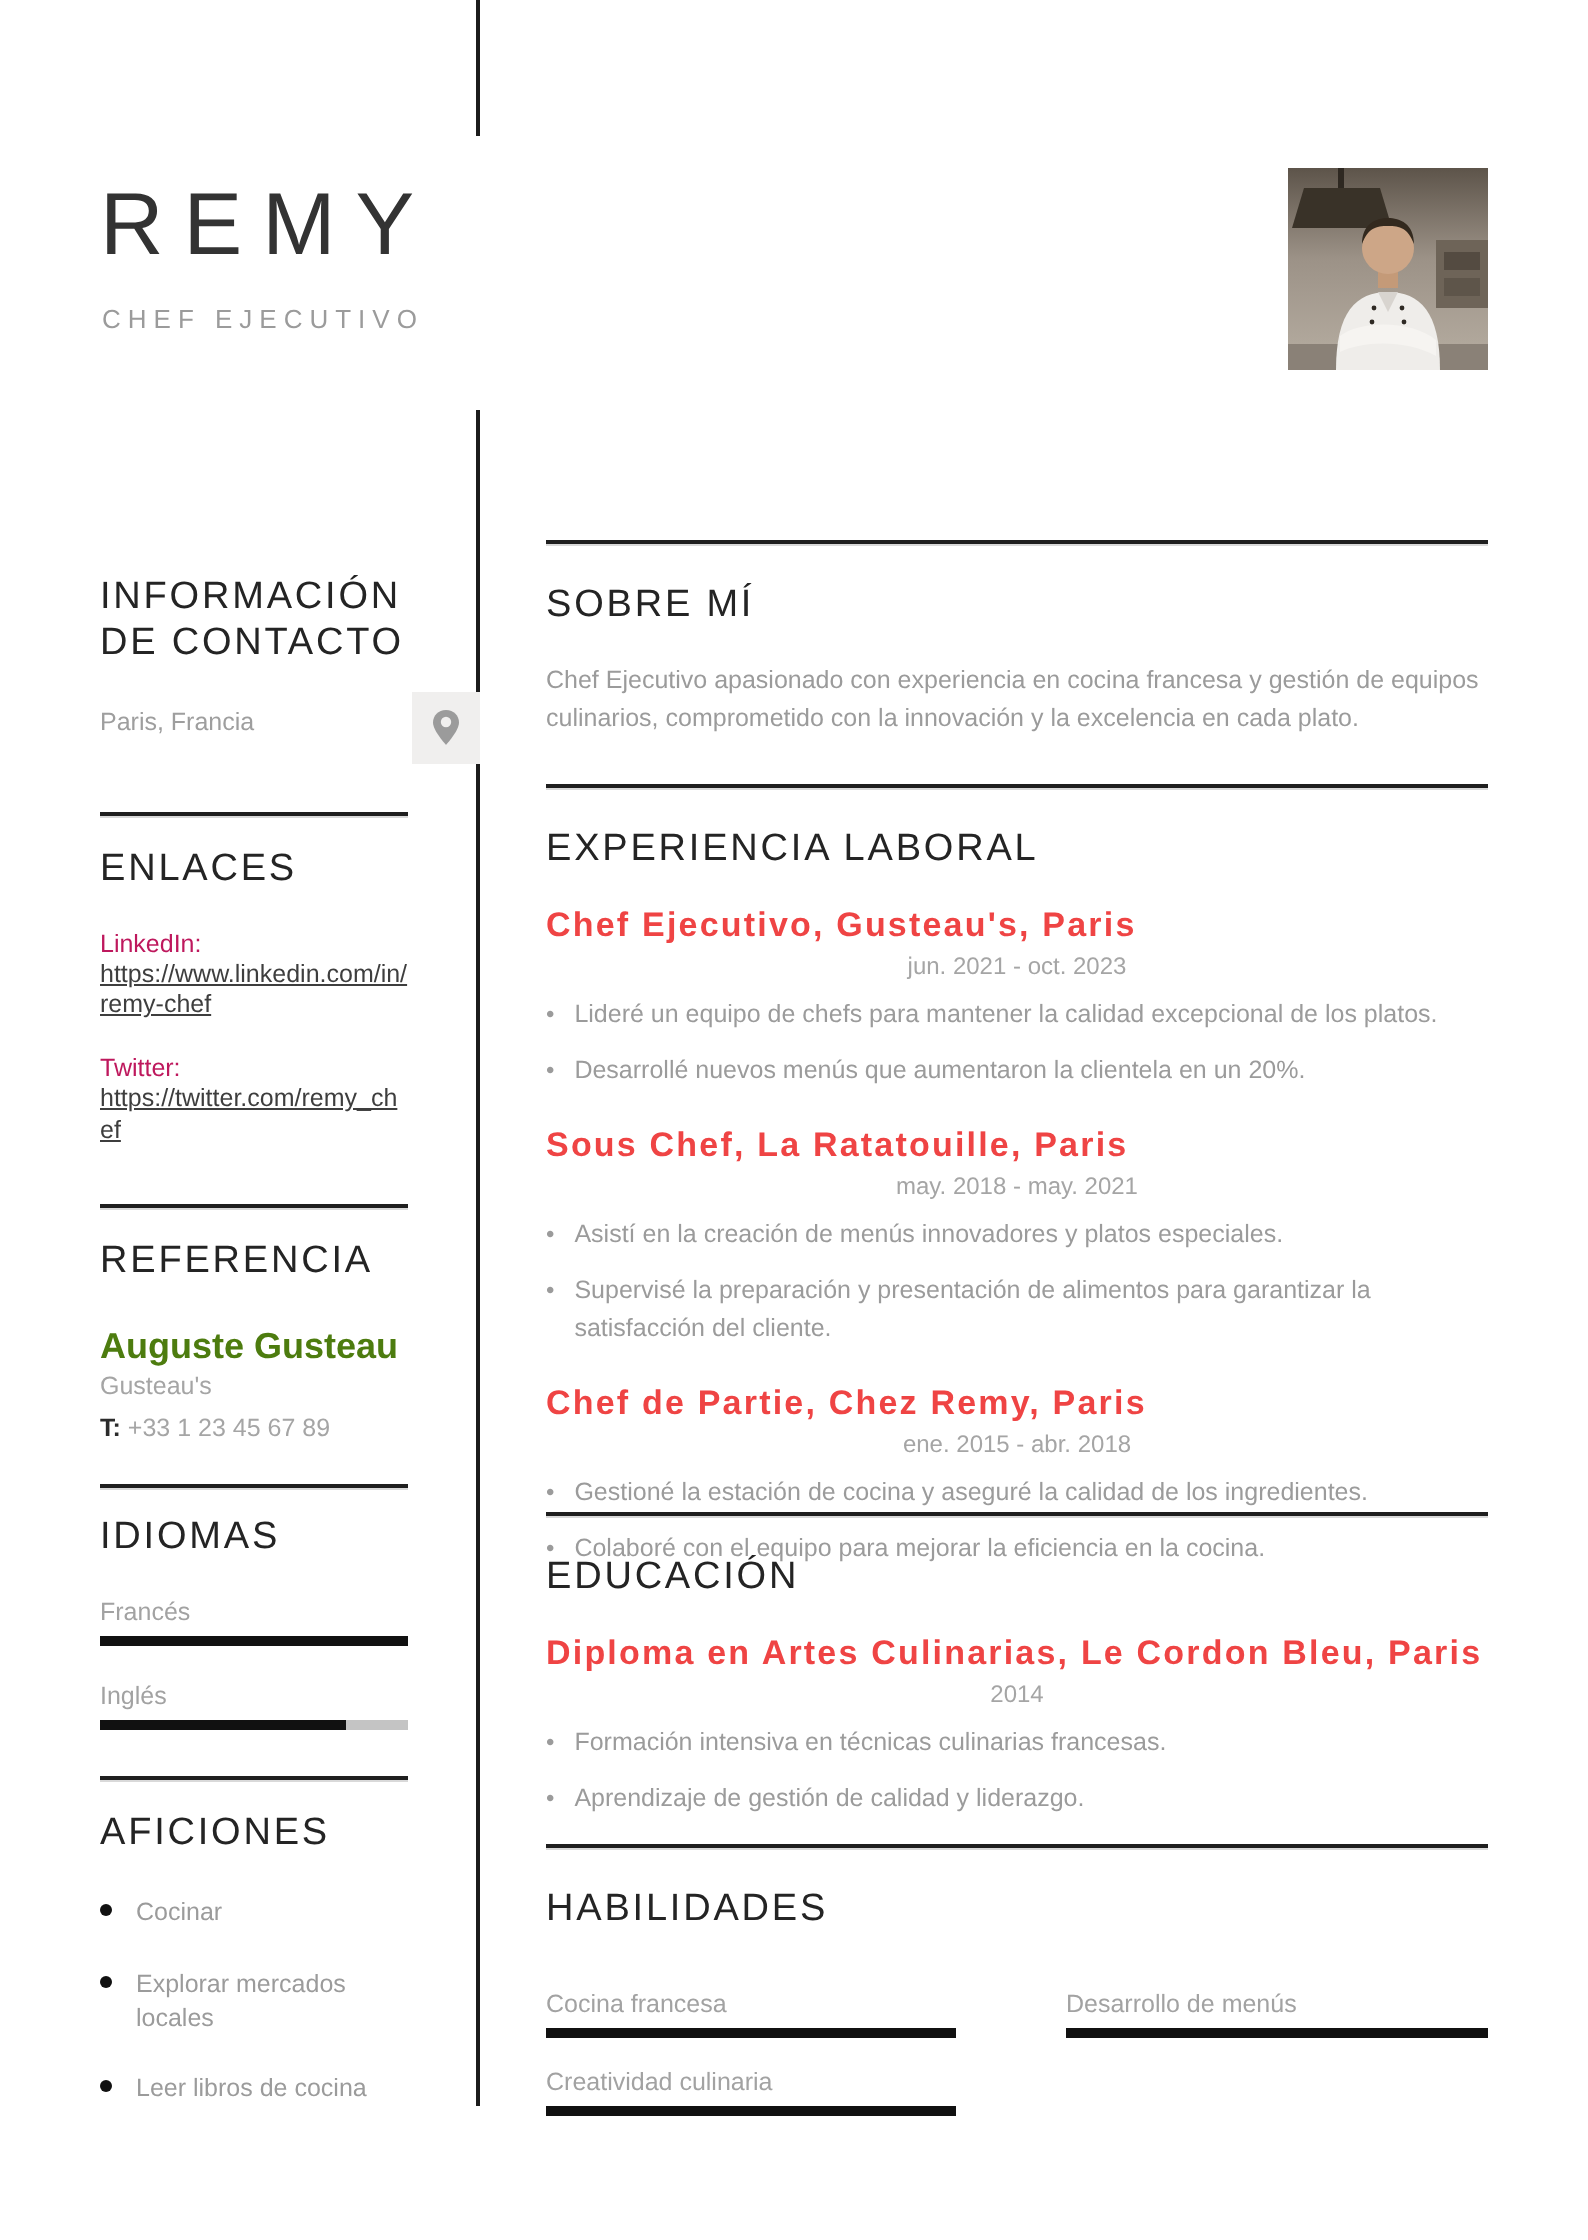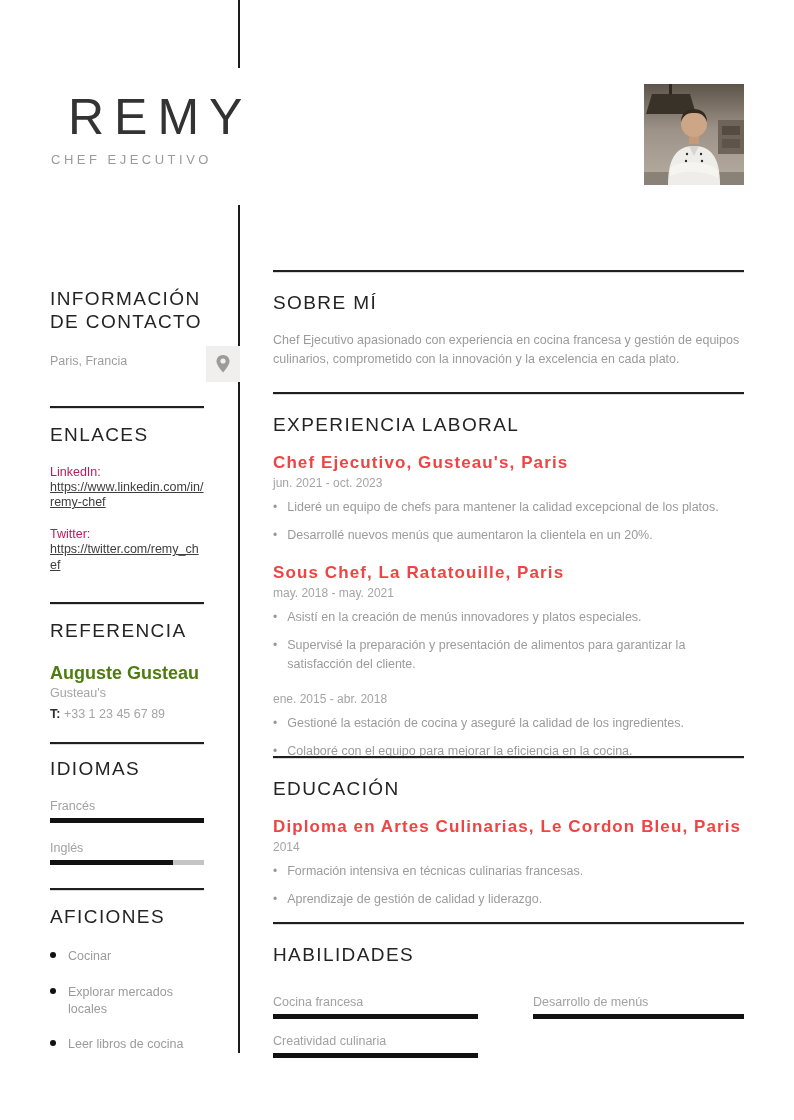--- a/index.html
+++ b/index.html
@@ -10,22 +10,22 @@
     font-family: "Liberation Sans", "DejaVu Sans", sans-serif;
     color: #2e2e2e;
     overflow: hidden;
   }
   .vline { position: absolute; left: 238px; width: 2px; background: #1c1c1c; }
   .vline-top { top: 0; height: 68px; }
   .vline-main { top: 205px; height: 848px; }
 
   
   .header-name {
-    position: absolute; left: 68px; top: 88px;
-    font-size: 50px; font-weight: 400; letter-spacing: 10px; color: #333333;
+    position: absolute; left: 50px; top: 88px;
+    font-size: 44px; font-weight: 400; letter-spacing: 10px; color: #333333;
   }
   .header-title {
     position: absolute; left: 51px; top: 152px;
     font-size: 13px; letter-spacing: 3.5px; color: #9b9b9b;
   }
   .photo {
     position: absolute; left: 644px; top: 84px; width: 100px; height: 101px;
     overflow: hidden;
   }
 
@@ -67,21 +67,21 @@
   .bar-fill { height: 5px; background: #111111; }
 
   .hobby-row { display: flex; gap: 12px; margin-top: 19px; }
   .hobby-dot { width: 6px; height: 6px; border-radius: 50%; background: #111; flex: 0 0 auto; margin-top: 4px; }
   .hobby-txt { font-size: 12.5px; color: #9b9b9b; line-height: 1.35; }
 
   
   .about-txt { margin-top: 2px; }
   .job { margin-bottom: 17px; }
   .job-title { font-size: 17px; font-weight: 700; letter-spacing: 1.1px; color: #ef4444; }
-  .job-dates { font-size: 12px; color: #a5a5a5; margin-top: 3px; }
+  .job-dates { font-size: 12px; color: #a5a5a5; margin-top: 3px; text-align: center; }
   .blist { margin-top: 8px; }
   .brow { display: flex; gap: 10px; margin-bottom: 9px; }
   .bdot { color: #9b9b9b; font-size: 12px; line-height: 1.55; flex: 0 0 auto; }
   .btxt { font-size: 12.5px; color: #9b9b9b; line-height: 1.55; }
   .heading-gap { margin-bottom: 16px; }
 
   .skills-grid {
     margin-top: 28px;
     display: grid; grid-template-columns: 205px 211px; column-gap: 55px; row-gap: 15px;
   }
@@ -236,20 +236,21 @@
         <span class="btxt">Asistí en la creación de menús innovadores y platos especiales.</span>
       </div>
       <div class="brow">
         <span class="bdot">•</span>
         <span class="btxt">Supervisé la preparación y presentación de alimentos para garantizar la satisfacción del cliente.</span>
       </div>
     </div>
   </div>
 
   <div class="job">
+    <div class="job-title">Chef de Partie, Chez Remy, Paris</div>
     <div class="job-dates">ene. 2015 - abr. 2018</div>
     <div class="blist">
       <div class="brow">
         <span class="bdot">•</span>
         <span class="btxt">Gestioné la estación de cocina y aseguré la calidad de los ingredientes.</span>
       </div>
       <div class="brow">
         <span class="bdot">•</span>
         <span class="btxt">Colaboré con el equipo para mejorar la eficiencia en la cocina.</span>
       </div>

